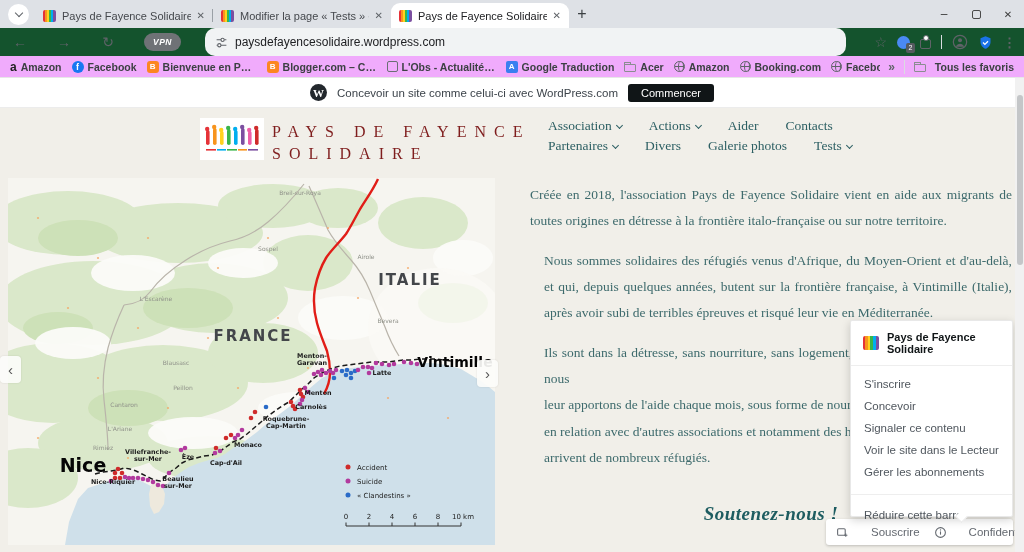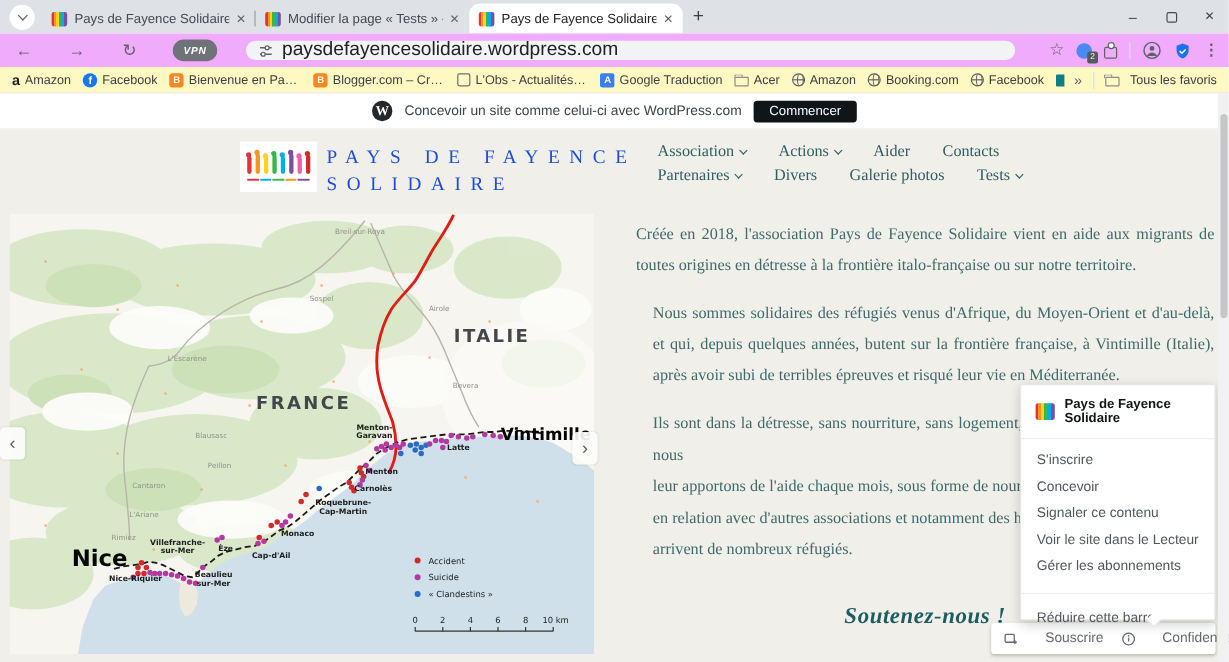--- a/index.html
+++ b/index.html
@@ -20,37 +20,37 @@
   .tab-title { flex:1; white-space:nowrap; overflow:hidden; }
   .tab-close { color:#5f6368; font-size:10px; flex:none; }
   .new-tab { align-self:center; width:26px; height:22px; display:flex; align-items:center; justify-content:center; color:#3c4043; font-size:16px; }
   .new-tab::before { content:'+'; }
   .win-controls { margin-left:auto; display:flex; align-items:center; height:28px; align-self:flex-start; }
   .win-controls > span { width:32px; text-align:center; color:#3b3b3b; font-size:12px; display:flex; align-items:center; justify-content:center; height:28px; }
   .wc-min::before { content:'–'; }
   .wc-close::before { content:'✕'; font-size:10px; }
   .rbox { width:9px; height:9px; border:1.2px solid #4a4a4a; border-radius:2px; }
 
-  .toolbar { position:absolute; top:28px; left:0; right:0; height:28px; background:#f0abfc; display:flex; align-items:center; gap:20px; padding:0 8px; }
+  .toolbar { position:absolute; top:28px; left:0; right:0; height:28px; background:#14532d; display:flex; align-items:center; gap:20px; padding:0 8px; }
   .nav-btn { width:24px; text-align:center; color:#5f6368; font-size:14px; }
   .nb-back::before { content:'←'; }
   .nb-fwd::before { content:'→'; }
   .nb-reload::before { content:'↻'; }
   .vpn-pill { background:#6f7276; color:#fff; font-size:8.5px; font-weight:bold; font-style:italic; border-radius:10px; padding:4px 9px; letter-spacing:.5px; margin:0 4px; }
-  .addressbar { flex:1; height:16px; background:#f1f3f4; border-radius:10px; display:flex; align-items:center; gap:7px; padding:0 10px; font-size:16px; color:#202124; }
+  .addressbar { flex:1; height:28px; background:#f1f3f4; border-radius:10px; display:flex; align-items:center; gap:7px; padding:0 10px; font-size:12px; color:#202124; }
   .tool-right { display:flex; align-items:center; gap:10px; padding-left:8px; }
   .star::before { content:'☆'; color:#5f6368; font-size:14px; }
   .ext-ic { width:13px; height:13px; border-radius:50%; background:#4a8af4; position:relative; }
   .ext-badge { position:absolute; right:-5px; bottom:-4px; background:#555a5f; color:#fff; font-size:7px; line-height:1; padding:1.5px 2.5px; border-radius:2px; }
   .puzzle { width:11px; height:10px; border:1.4px solid #5f6368; border-radius:2px; position:relative; margin-top:3px; }
   .puzzle::before { content:''; position:absolute; top:-5px; left:2px; width:4px; height:4px; border-radius:50%; border:1.4px solid #5f6368; background:#fff; }
   .vdiv { width:1px; height:14px; background:#dadce0; }
   .menu-dots::before { content:'⋮'; color:#5f6368; font-size:13px; font-weight:bold; }
 
-  .bookmarks { position:absolute; top:56px; left:0; right:0; height:22px; background:#fef9c3; border-bottom:1px solid #e7e7e7; display:flex; align-items:center; padding:0 10px; font-size:10.5px; color:#3c4043; }
+  .bookmarks { position:absolute; top:56px; left:0; right:0; height:22px; background:#f0abfc; border-bottom:1px solid #e7e7e7; display:flex; align-items:center; padding:0 10px; font-size:10.5px; color:#3c4043;font-weight:bold; }
   #bookmark-list { display:flex; align-items:center; gap:10px; flex:1; overflow:hidden; white-space:nowrap; }
   .bm { display:flex; align-items:center; gap:4px; flex:none; }
   .bm-label { max-width:94px; overflow:hidden; text-overflow:ellipsis; }
   .bm-right { display:flex; align-items:center; gap:9px; padding-left:8px; flex:none; }
   .bm-more { color:#5f6368; font-size:12px; }
   .bmi { display:inline-flex; align-items:center; justify-content:center; flex:none; }
   .bi-amazon::before { content:'a'; font-weight:bold; font-size:12px; color:#222; }
   .bi-facebook { width:12px; height:12px; border-radius:50%; background:#1877f2; color:#fff; font-size:9px; font-weight:bold; }
   .bi-facebook::before { content:'f'; }
   .bi-blogger { width:12px; height:12px; border-radius:3px; background:#fc8621; color:#fff; font-size:8px; font-weight:bold; }
@@ -66,21 +66,21 @@
   .bi-globe::after { content:''; position:absolute; left:3.2px; top:-1px; bottom:-1px; width:4px; border:1.1px solid #5f6368; border-top:none; border-bottom:none; border-radius:50%; }
 
   
   .viewport { position:absolute; top:78px; left:0; width:1024px; height:474px; background:#f1efe9; }
   .wp-banner { height:30px; background:#fff; border-bottom:1px solid #ececec; display:flex; align-items:center; justify-content:center; gap:10px; font-size:11.5px; color:#3c434a; }
   .wp-logo { width:17px; height:17px; border-radius:50%; background:#23282d; color:#fff; display:flex; align-items:center; justify-content:center; font-size:11px; font-family:"Liberation Serif", serif; font-weight:bold; }
   .wp-cta { background:#101517; color:#fff; font-size:11px; padding:3px 13px; border-radius:3px; }
 
   .site-header { position:absolute; top:30px; left:0; right:0; height:70px; }
   .site-logo { position:absolute; left:200px; top:10px; width:64px; height:42px; background:#fff; }
-  .site-title { position:absolute; left:272px; top:13px; font-family:"Liberation Serif", serif; font-size:16px; letter-spacing:8px; color:#1d4ed8; line-height:1.4; white-space:nowrap; }
+  .site-title { position:absolute; left:272px; top:13px; font-family:"Liberation Serif", serif; font-size:16px; letter-spacing:8px; color:#7f1d1d; line-height:1.4; white-space:nowrap; }
   .site-nav { position:absolute; left:548px; top:8px; font-family:"Liberation Serif", serif; font-size:13.5px; color:#2c5f63; }
   .nav-row { display:flex; gap:27px; align-items:center; height:20px; }
   .nav-row + .nav-row { }
   .nav-item { display:flex; align-items:center; gap:5px; white-space:nowrap; }
   .chev { width:5px; height:5px; border-right:1.2px solid #2c5f63; border-bottom:1.2px solid #2c5f63; transform:rotate(45deg); margin-top:-2px; }
 
   .map-wrap { position:absolute; left:8px; top:100px; width:487px; height:367px; }
   .map-wrap svg { display:block; }
   .carousel { position:absolute; width:21px; height:27px; background:rgba(252,252,250,.92); border-radius:4px; display:flex; align-items:center; justify-content:center; color:#555; font-size:15px; box-shadow:0 0 2px rgba(0,0,0,.12); }
   .car-prev { left:-8px; top:178px; }

